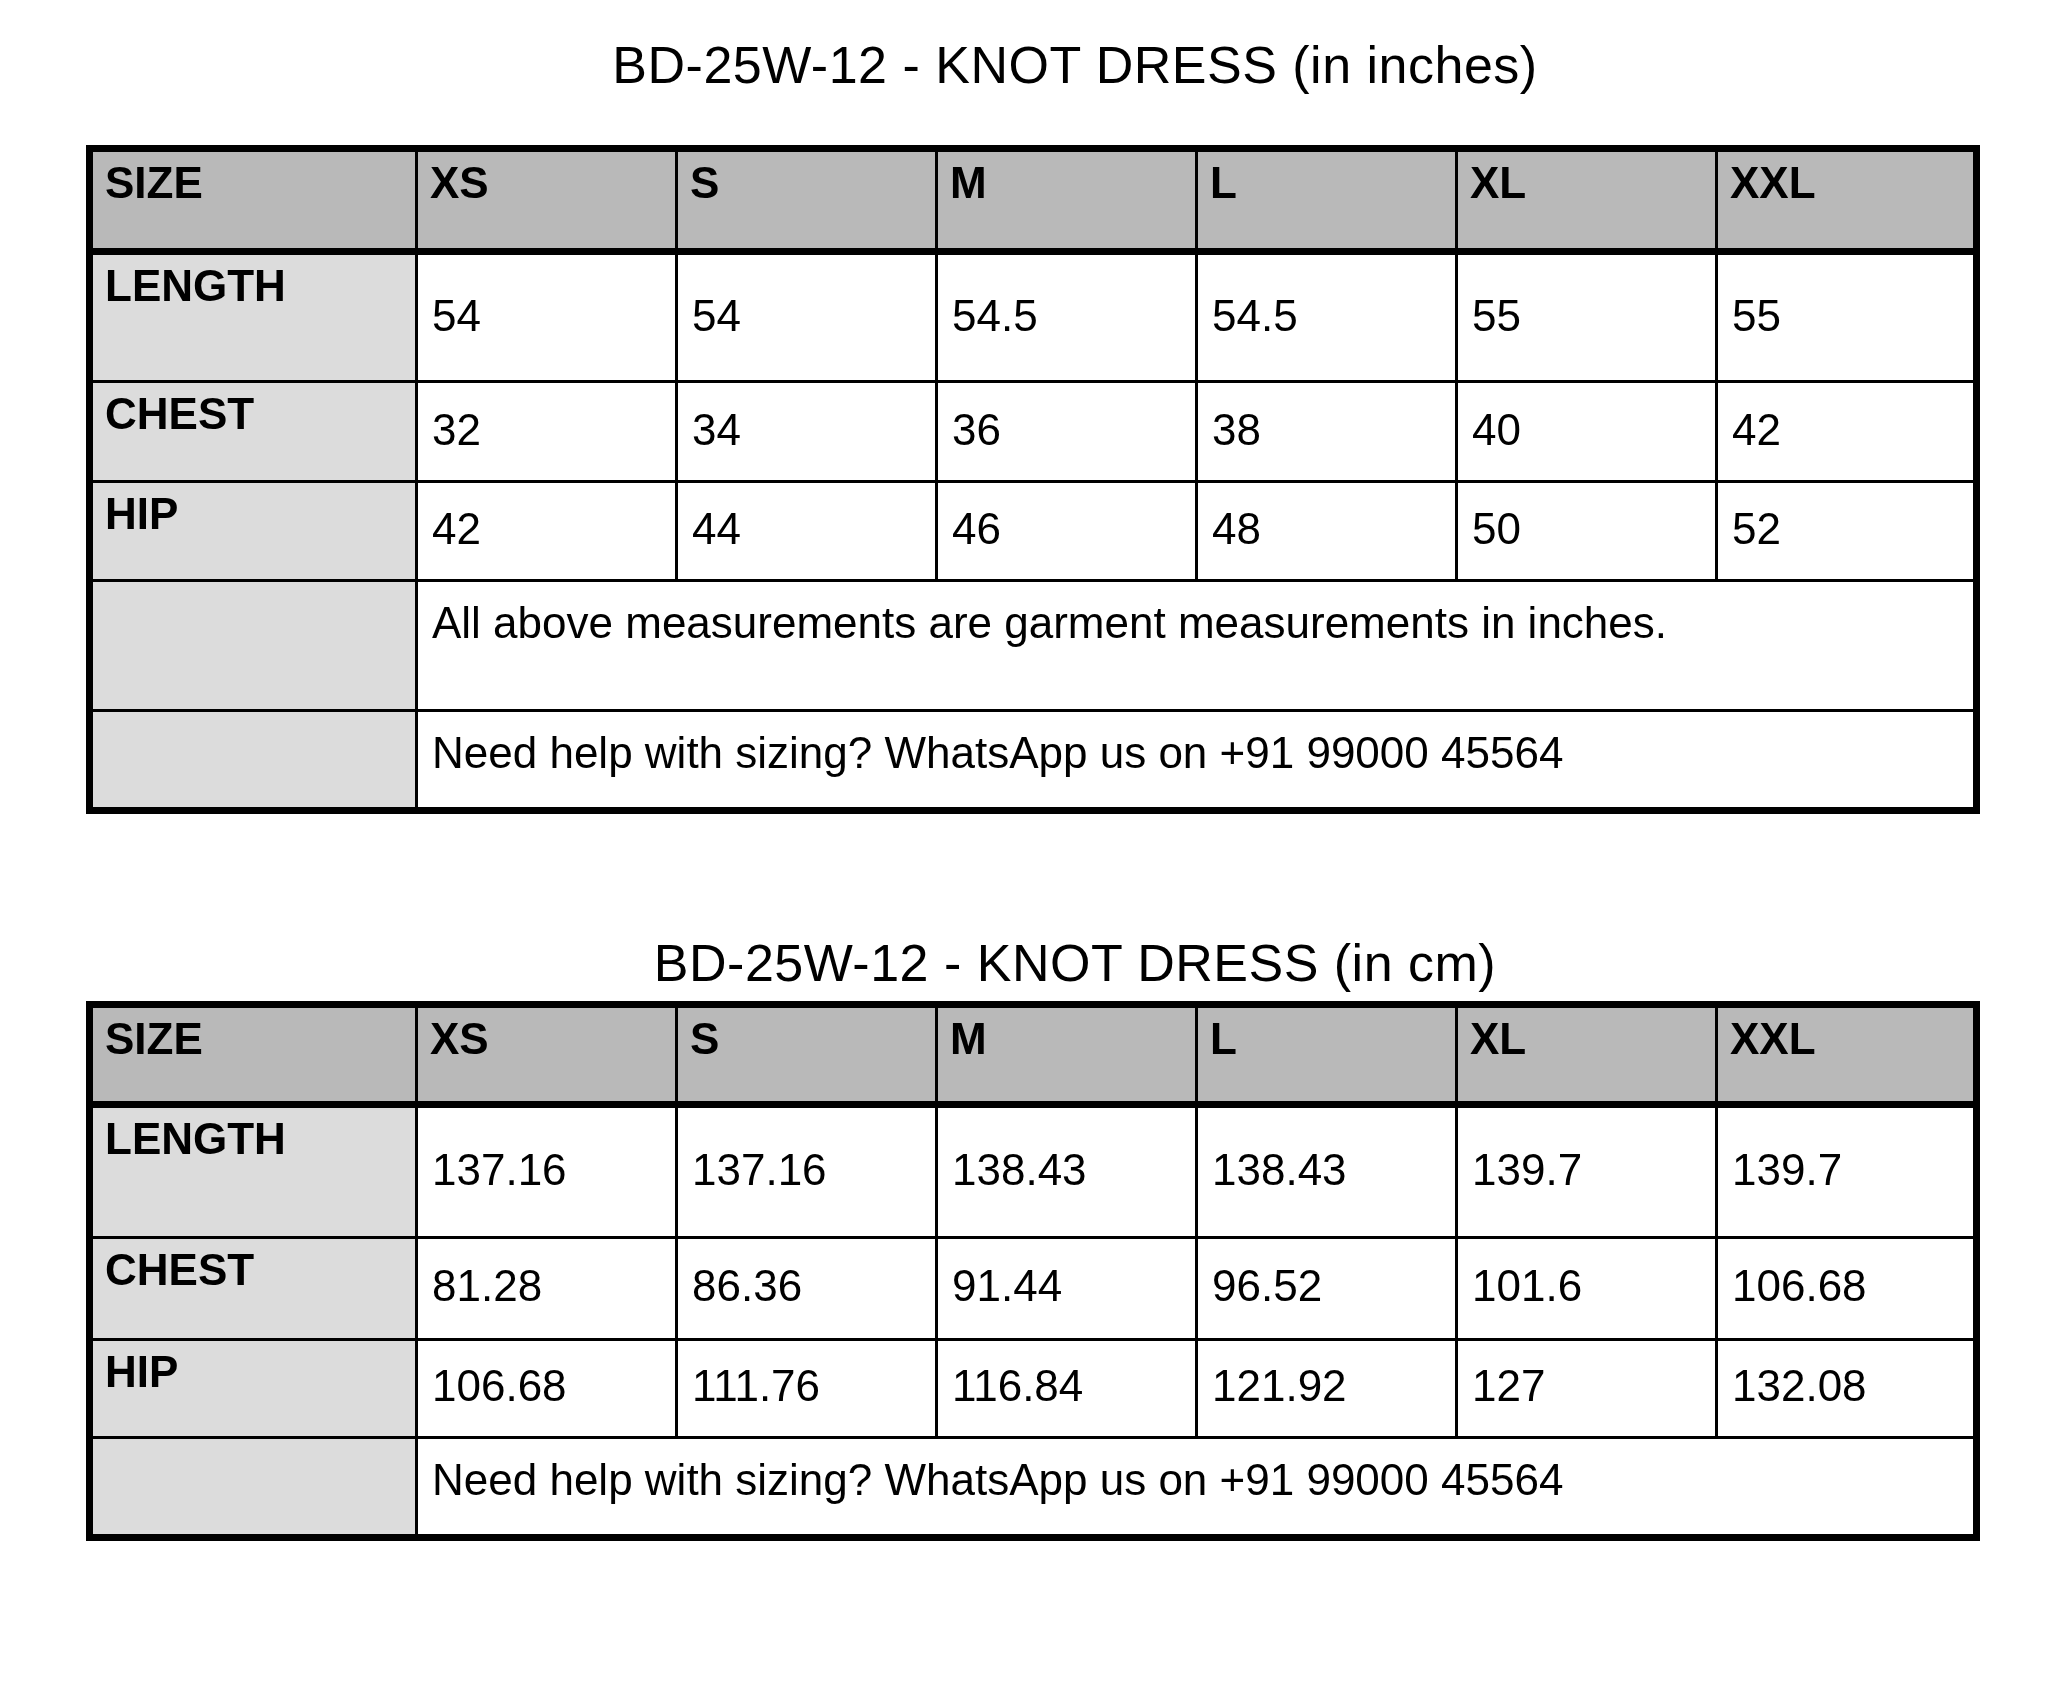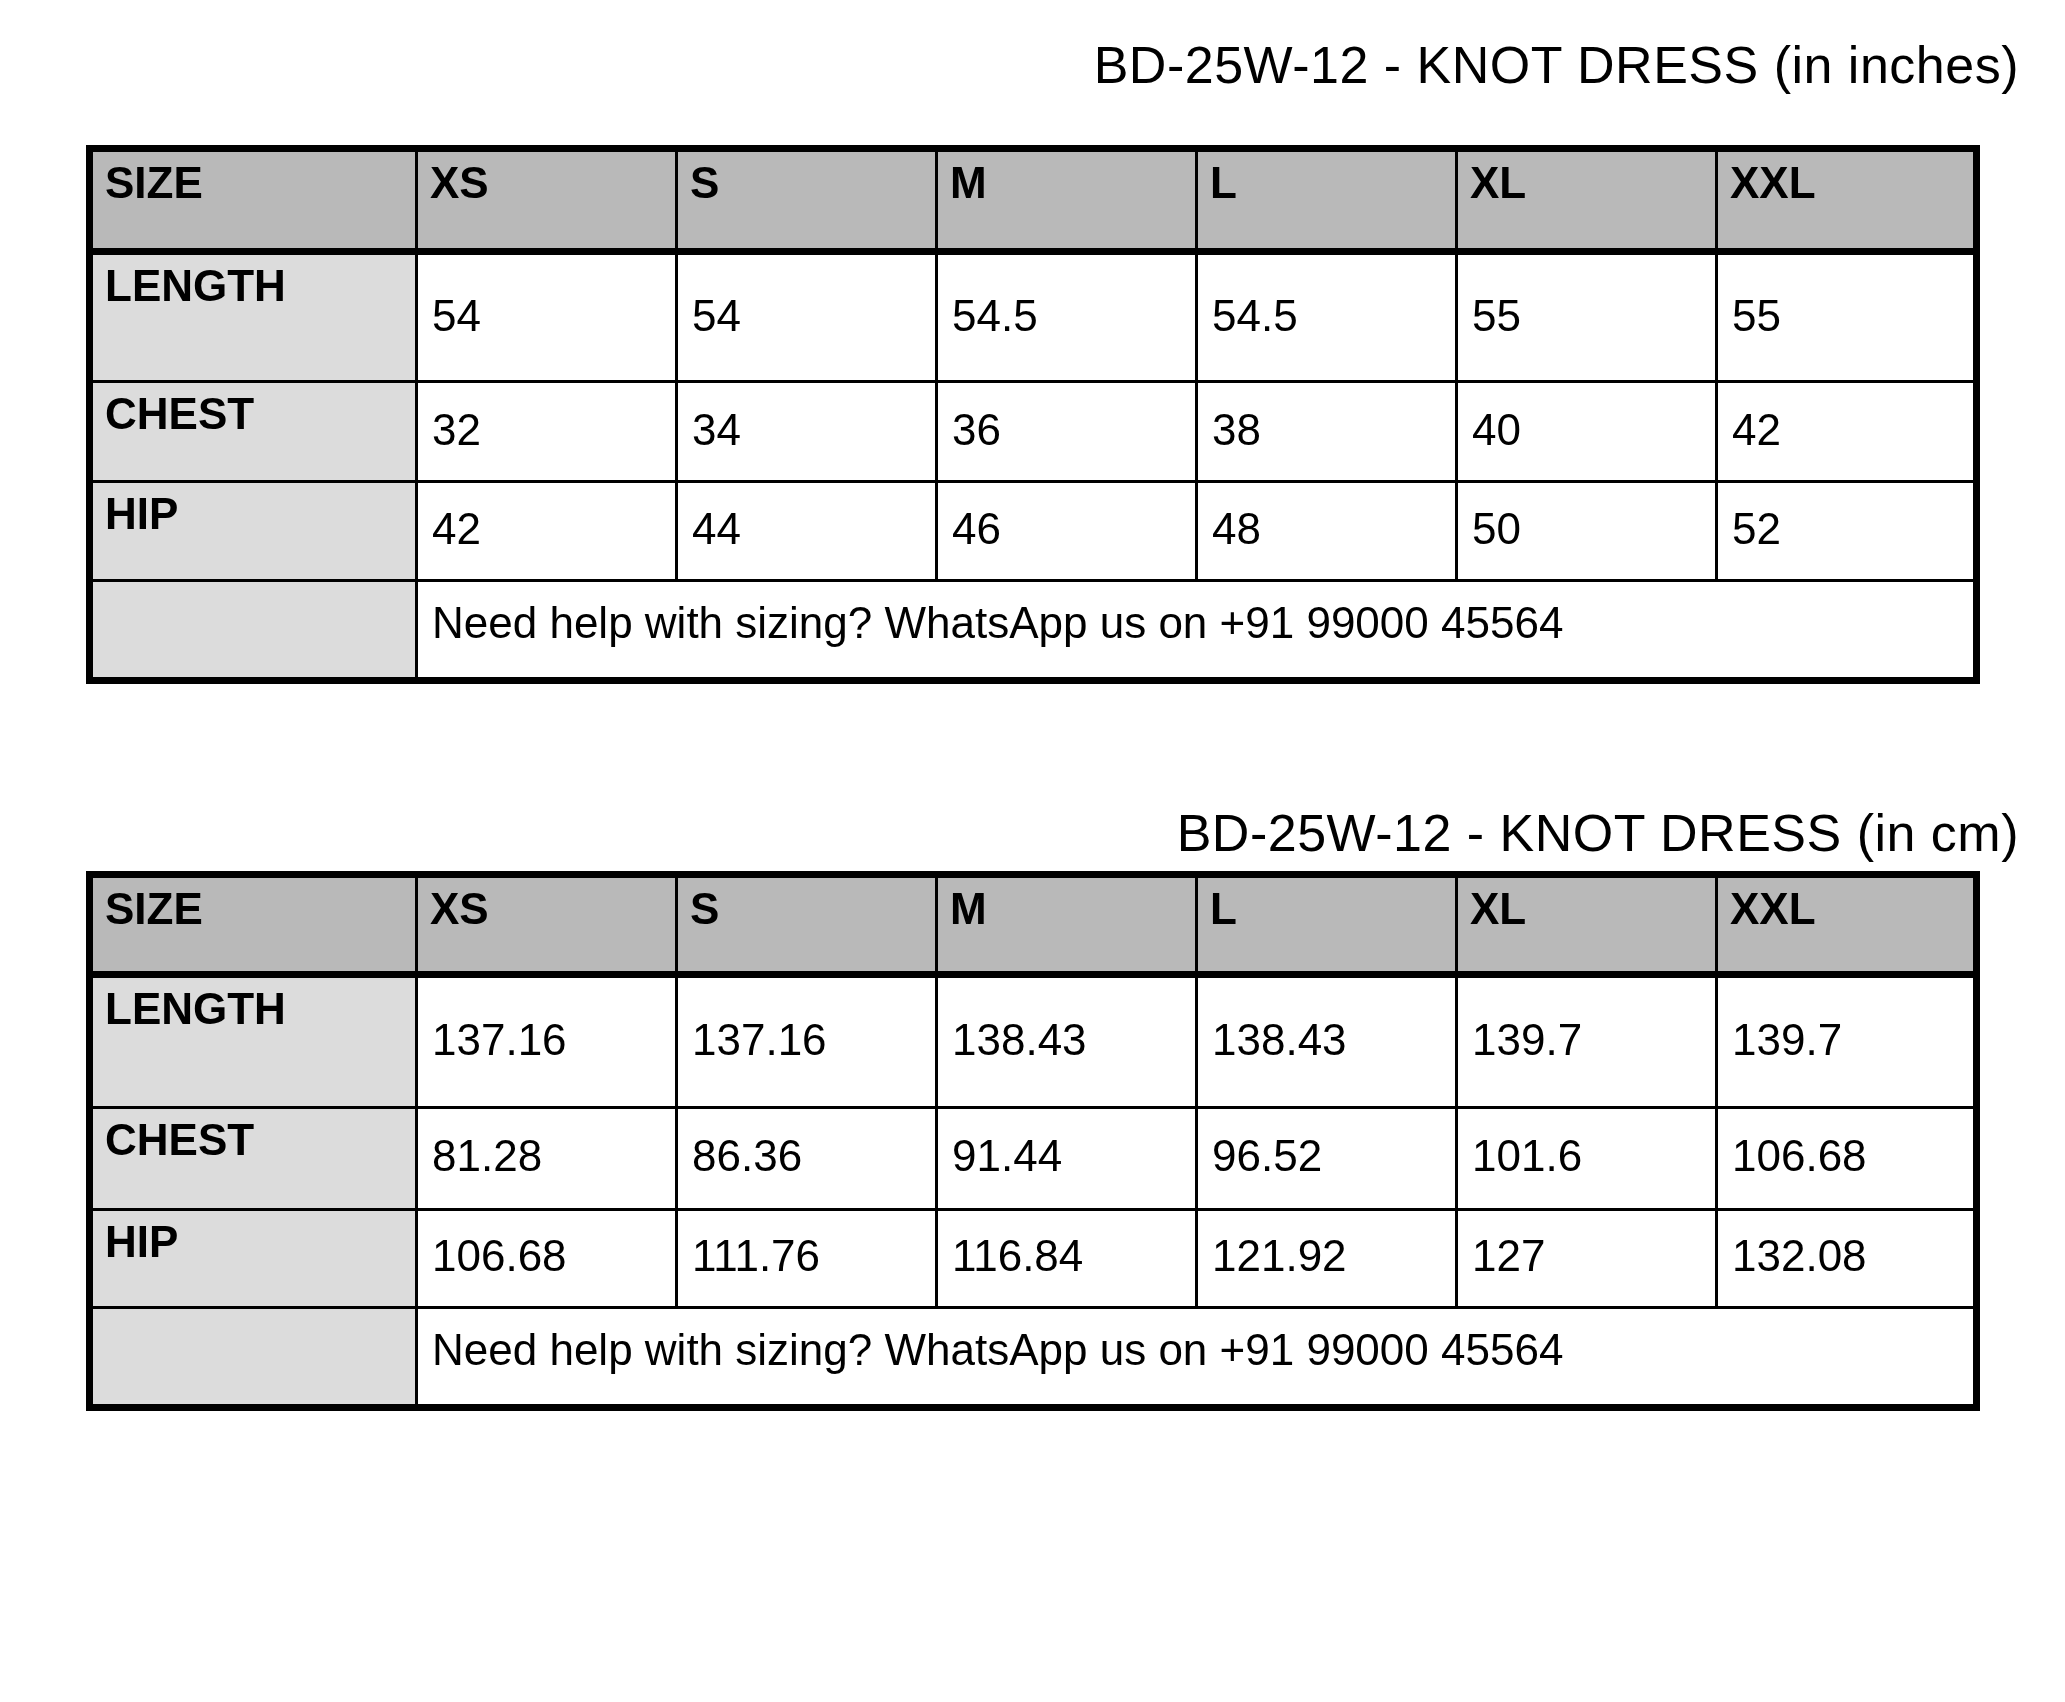--- a/index.html
+++ b/index.html
@@ -9,21 +9,21 @@
     height: 1702px;
     background: #ffffff;
     font-family: "Liberation Sans", "DejaVu Sans", sans-serif;
     color: #000000;
     overflow: hidden;
   }
 
   .table-title {
     width: 1888px;
     margin-left: 131px;
-    text-align: right;
+    text-align: center;
     font-size: 52px;
     font-weight: 400;
     line-height: 1.2;
     letter-spacing: 0.5px;
     white-space: nowrap;
   }
 
   #title-inches { margin-top: 34px; }
   #table-inches { margin-top: 49px; }
   #title-cm     { margin-top: 118px; }
@@ -139,20 +139,24 @@
     </tr>
     <tr class="t1-hip">
       <th class="lbl">HIP</th>
       <td class="val">42</td>
       <td class="val">44</td>
       <td class="val">46</td>
       <td class="val">48</td>
       <td class="val">50</td>
       <td class="val">52</td>
     </tr>
+    <tr class="t1-note1">
+      <th class="lbl"></th>
+      <td class="note" colspan="6">All above measurements are garment measurements in inches.</td>
+    </tr>
     <tr class="t1-note2">
       <th class="lbl"></th>
       <td class="note" colspan="6">Need help with sizing? WhatsApp us on +91 99000 45564</td>
     </tr>
   </tbody>
 </table>
 
 <div id="title-cm" class="table-title">BD-25W-12 - KNOT DRESS (in cm)</div>
 
 <table id="table-cm" class="size-table">

